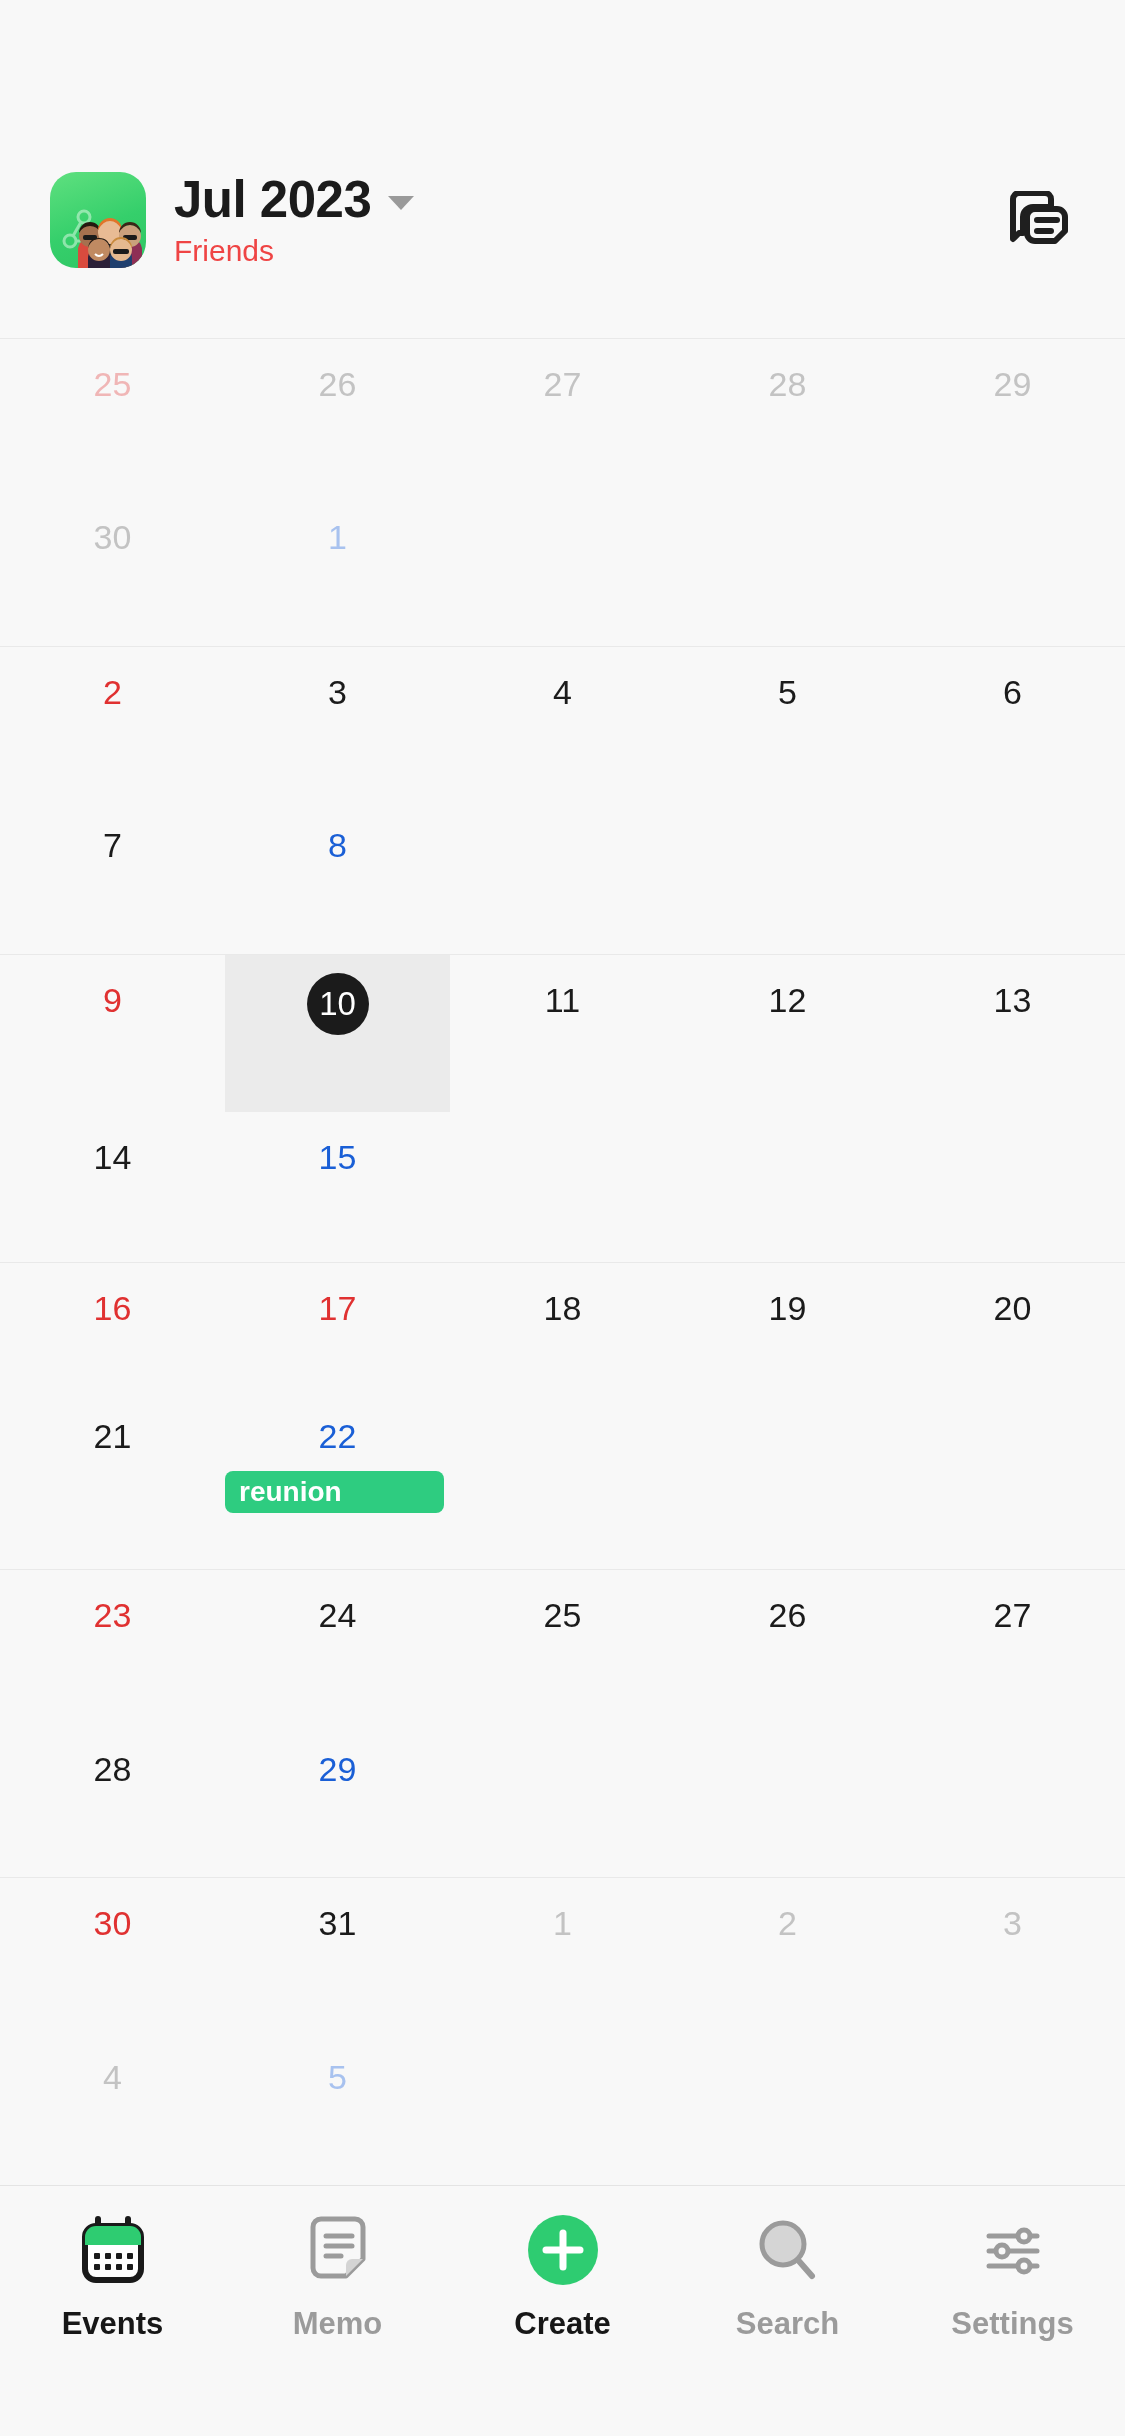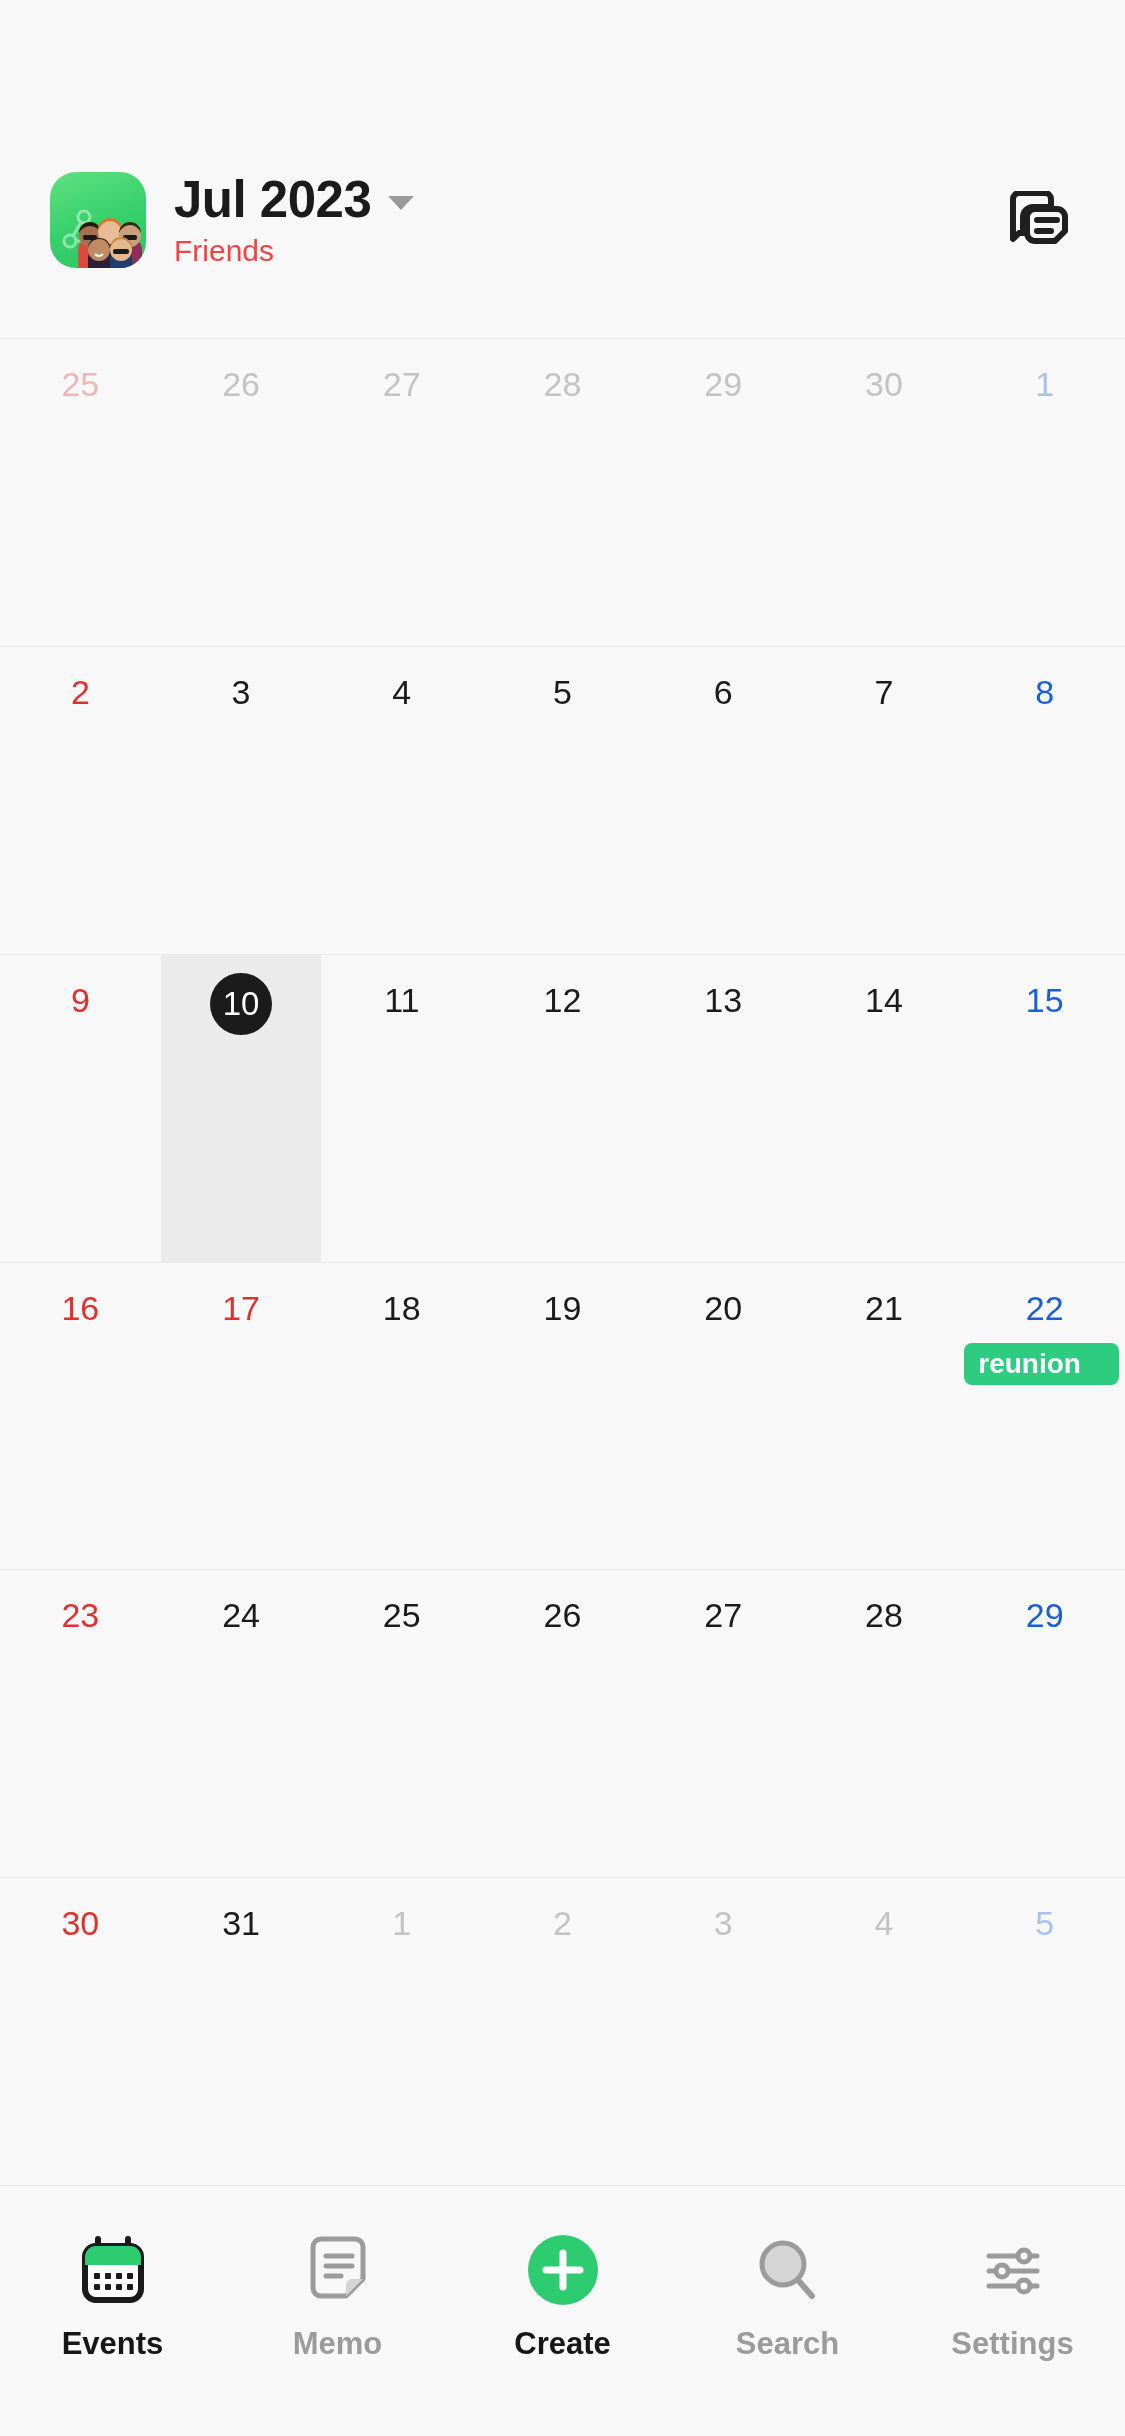--- a/index.html
+++ b/index.html
@@ -49,21 +49,21 @@
     display:flex; align-items:center; justify-content:center;
     font-size:27px; color:#8a8a8a; letter-spacing:1.6px;
   }
 
   
   .grid {
     position:absolute; top:338px; left:0; width:1125px; height:1847px;
     display:grid; grid-template-rows:repeat(6,1fr);
   }
   .week {
-    display:grid; grid-template-columns:repeat(7,1fr);
+    display:grid; grid-template-columns:repeat(5,1fr);
     border-top:1px solid #e9e9e9;
   }
   .week:first-child { border-top:1px solid #e9e9e9; }
   .day { position:relative; padding-top:18px; }
   .day.sel-col { background:#ebebeb; }
   .daynum {
     display:block; width:100%; text-align:center;
     font-size:34px; font-weight:400; color:#1b1b1b; line-height:54px;
   }
   .daynum.sun   { color:#e03131; }
@@ -83,21 +83,21 @@
     border-radius:8px; color:#ffffff; font-size:28px; font-weight:600;
     padding:0 14px; white-space:nowrap; overflow:hidden; text-overflow:ellipsis;
     margin-left:0;
   }
 
   
   .tabbar {
     position:absolute; left:0; bottom:0; width:1125px; height:251px;
     background:#f8f8f8; border-top:1px solid #e4e4e4;
     display:grid; grid-template-columns:repeat(5,1fr);
-    padding-top:36px;
+    padding-top:16px;
   }
   .tab { display:flex; flex-direction:column; align-items:center; }
   .tab .ic { height:86px; display:flex; align-items:flex-end; justify-content:center; }
   .tab .lbl { margin-top:18px; font-size:31px; font-weight:700; color:#9b9b9b; }
   .tab.active .lbl { color:#171717; }
   .tab.create .lbl { color:#171717; }
 </style>
 </head>
 <body>
 

